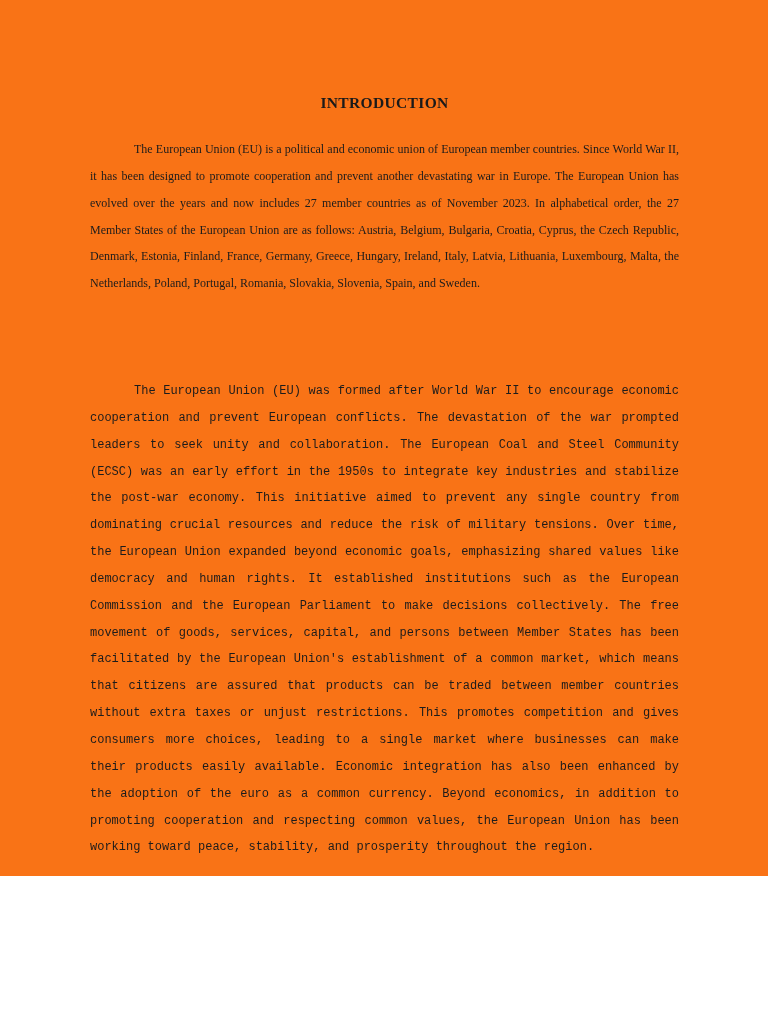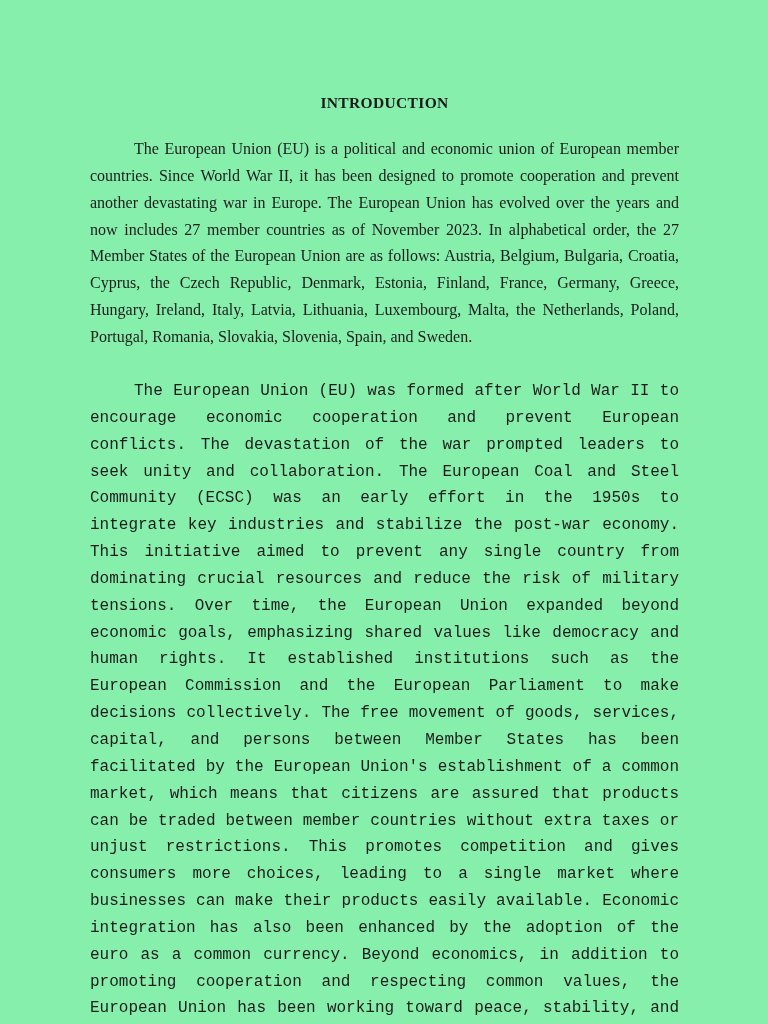--- a/index.html
+++ b/index.html
@@ -5,23 +5,23 @@
 <style>
   html, body {
     margin: 0;
     padding: 0;
     background: #ffffff;
   }
 
   .page {
     position: relative;
     width: 768px;
-    height: 1024px;
+    height: 876px;
     margin: 0 auto;
-    background: #86efac;
+    background: #f97316;
     overflow: hidden;
     font-family: "Liberation Serif", "DejaVu Serif", serif;
     color: #1a1a1a;
     -webkit-font-smoothing: antialiased;
   }
 
   
   .content {
     position: absolute;
     left: 90px;
@@ -42,21 +42,21 @@
     left: 0;
     width: 589px;
   }
 
   .paragraph {
     position: absolute;
     left: 0;
     width: 589px;
     margin: 0;
     padding: 0;
-    font-size: 16px;
+    font-size: 12px;
     line-height: 26.85px;
     text-align: justify;
     text-justify: inter-word;
     text-indent: 44px;
     color: #1c1c1c;
     hyphens: none;
     -webkit-hyphens: none;
   }
 
   

